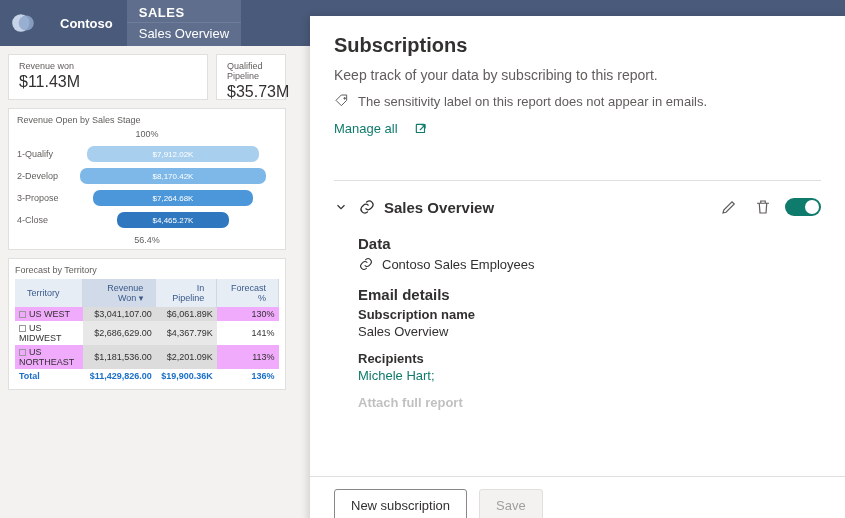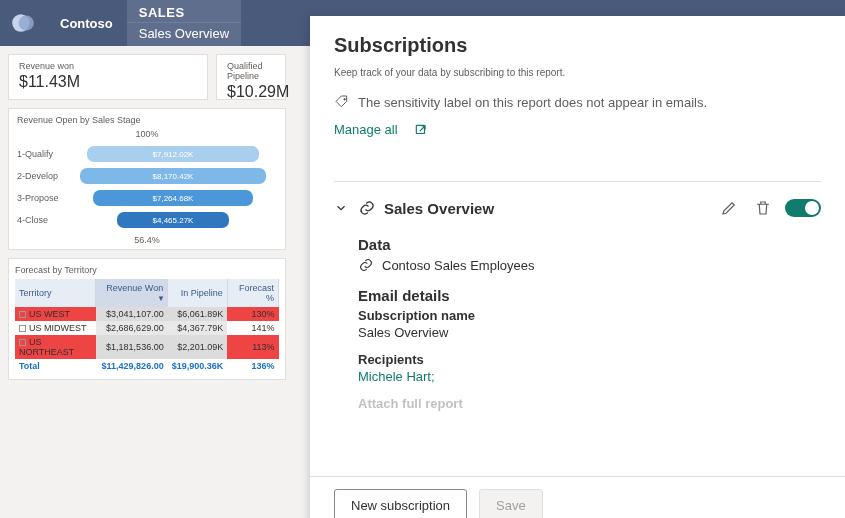--- a/index.html
+++ b/index.html
@@ -20,35 +20,35 @@
   .card-chart { width: 278px; padding: 6px 8px 4px 8px; }
   .chart-title { font-size: 9px; color: #605e5c; margin-bottom: 4px; }
   .pct-top { text-align: center; font-size: 9px; color: #605e5c; margin-bottom: 4px; }
   .bar-row { display: flex; align-items: center; height: 22px; gap: 4px; }
   .bar-label { width: 48px; font-size: 9px; color: #605e5c; }
   .bar-track { flex: 1; padding: 0 4px; }
   .bar { height: 16px; display: flex; align-items: center; justify-content: center; color: #fff; font-size: 8px; margin: 0 auto; border-radius: 7px; }
   .pct-bottom { text-align: center; font-size: 9px; color: #605e5c; margin-top: 4px; }
   .card-table { width: 278px; padding: 6px 6px; }
   table { width: 100%; border-collapse: collapse; font-size: 9px; }
-  th { background: #e6edf5; color: #3b5a8a; padding: 4px 4px; text-align: left; font-weight: 400; border-right:1px solid #d0d8e2; }
+  th { background: #e6edf5; color: #3b5a8a; padding: 4px 12px; text-align: left; font-weight: 400; border-right:1px solid #d0d8e2; }
   th.num, td.num { text-align: right; }
   td { padding: 2px 4px; }
-  tr.zebra td { background: #ef4444; }
+  tr.zebra td { background: #f0abfc; }
   td.cell-num { background: #e8e8e8; text-align: right; }
   tr.zebra td.cell-num { background: #dcdcdc; }
   .total td { color: #1a6fc9; font-weight: 600; }
   .sort-col { background:#d0dae8 !important; }
   .sq { display:inline-block; width:7px; height:7px; border:1px solid #999; margin-right:3px; vertical-align:middle; }
 
   
   .panel { position: absolute; top: 16px; right: 0; width: 535px; height: 518px; background: #fff; box-shadow: -2px 0 8px rgba(0,0,0,.15); display:flex; flex-direction:column; }
   .panel-body { padding: 18px 24px 0 24px; flex:1; overflow:hidden; }
   .panel h1 { font-size: 20px; font-weight: 600; margin-bottom: 10px; }
-  .panel .sub { font-size: 10px; color: #605e5c; margin-bottom: 16px; }
+  .panel .sub { font-size: 14px; color: #605e5c; margin-bottom: 10px; }
   .sens { display:flex; align-items:center; gap:8px; font-size:13px; color:#605e5c; margin-bottom:12px; }
   .manage { color: #0f7b6c; font-size: 13px; display:flex; align-items:center; gap:16px; cursor:pointer; margin-bottom: 44px; }
   .divider { border-top:1px solid #e1dfdd; }
   .sub-head { display:flex; align-items:center; padding: 14px 0 10px 0; gap:10px; }
   .sub-head .title { font-size: 15px; font-weight:600; flex:1; display:flex; align-items:center; gap:8px; }
   .chev { transform: rotate(0deg); }
   .iconbtn { width:24px; height:24px; display:flex; align-items:center; justify-content:center; cursor:pointer; color:#605e5c; }
   .toggle { width: 36px; height: 18px; background: #0f7b6c; border-radius: 9px; position: relative; cursor:pointer; }
   .toggle::after { content:""; position:absolute; width:14px; height:14px; background:#fff; border-radius:50%; top:2px; right:2px; }
   .section-lbl { font-size: 15px; font-weight:600; margin: 6px 0 4px 24px; }
@@ -81,21 +81,21 @@
   </div>
 </div>
 
 <div class="report">
   <div class="card card-sm">
     <div class="card-title">Revenue won</div>
     <div class="card-val">$11.43M</div>
   </div>
   <div class="card card-sm2">
     <div class="card-title">Qualified Pipeline</div>
-    <div class="card-val">$10.29M</div>
+    <div class="card-val">$35.73M</div>
   </div>
 
   <div class="card card-chart">
     <div class="chart-title">Revenue Open by Sales Stage</div>
     <div class="pct-top">100%</div>
     <div id="bars">
         <div class="bar-row">
           <div class="bar-label">1-Qualify</div>
     <div class="bar-track">
             <div class="bar" style="width:86%;background:#a9cfee">$7,912.02K</div>

